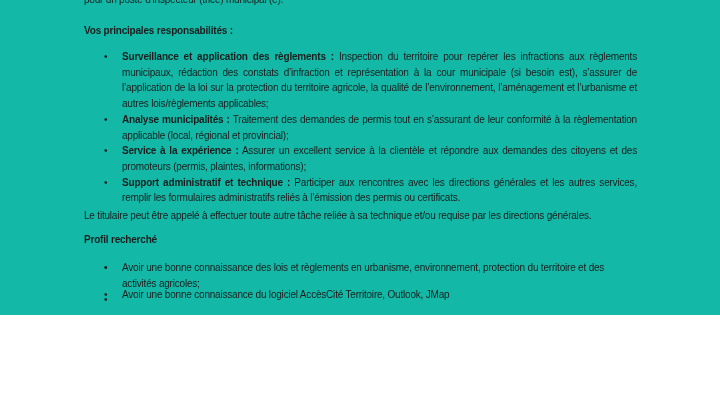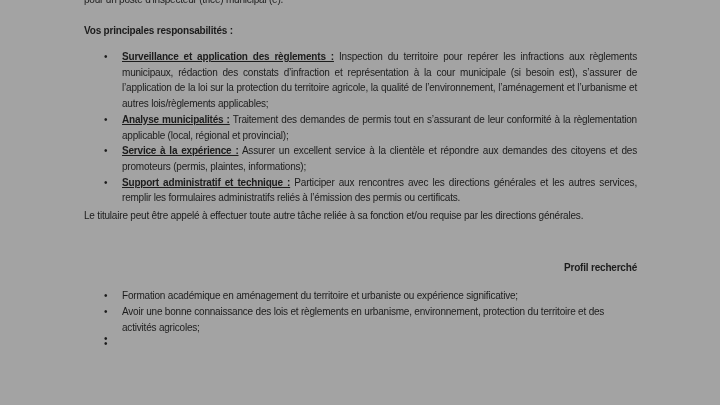--- a/index.html
+++ b/index.html
@@ -3,22 +3,22 @@
 <meta charset="utf-8">
 <style>
   html, body {
     margin: 0;
     padding: 0;
     background: #ffffff;
   }
   .screen {
     position: relative;
     width: 720px;
-    height: 405px;
-    background: #a3a3a3;
+    height: 315px;
+    background: #14b8a6;
     overflow: hidden;
   }
   .doc-content {
     position: absolute;
     left: 84px;
     top: -8px;
     width: 553px;
     font-family: "Liberation Sans", sans-serif;
     font-size: 10px;
     letter-spacing: -0.2px;
@@ -51,28 +51,26 @@
   ul.bullet-list.justified li {
     text-align: justify;
   }
   .bullet-marker {
     position: absolute;
     left: 20px;
     top: 0;
   }
   .bullet-lead {
     font-weight: bold;
-    text-decoration: underline;
   }
   .closing-para {
     margin-top: 2px;
   }
   .profile-heading {
-    margin-top: 36px;
-    text-align: right;
+    margin-top: 8px;
   }
   ul.profile-list {
     margin-top: 13px;
   }
   ul.profile-list li:last-child {
     margin-top: -4.7px;
   }
 </style>
 </head>
 <body>
@@ -101,35 +99,35 @@
         <span class="bullet-lead">Service à la expérience :</span>
         <span>Assurer un excellent service à la clientèle et répondre aux demandes des citoyens et des promoteurs (permis, plaintes, informations);</span>
       </li>
       <li>
         <span class="bullet-marker">•</span>
         <span class="bullet-lead">Support administratif et technique :</span>
         <span>Participer aux rencontres avec les directions générales et les autres services, remplir les formulaires administratifs reliés à l’émission des permis ou certificats.</span>
       </li>
     </ul>
 
-    <p class="closing-para">Le titulaire peut être appelé à effectuer toute autre tâche reliée à sa fonction et/ou requise par les directions générales.</p>
+    <p class="closing-para">Le titulaire peut être appelé à effectuer toute autre tâche reliée à sa technique et/ou requise par les directions générales.</p>
 
     <h3 class="doc-heading profile-heading">Profil recherché</h3>
 
     <ul class="bullet-list profile-list">
       <li>
         <span class="bullet-marker">•</span>
-        <span>Formation académique en aménagement du territoire et urbaniste ou expérience significative;</span>
       </li>
       <li>
         <span class="bullet-marker">•</span>
         <span>Avoir une bonne connaissance des lois et règlements en urbanisme, environnement, protection du territoire et des activités agricoles;</span>
       </li>
       <li>
         <span class="bullet-marker">•</span>
       </li>
       <li>
         <span class="bullet-marker">•</span>
+        <span>Avoir une bonne connaissance du logiciel AccèsCité Territoire, Outlook, JMap</span>
       </li>
     </ul>
 
   </div>
 </div>
 
 </body></html>

